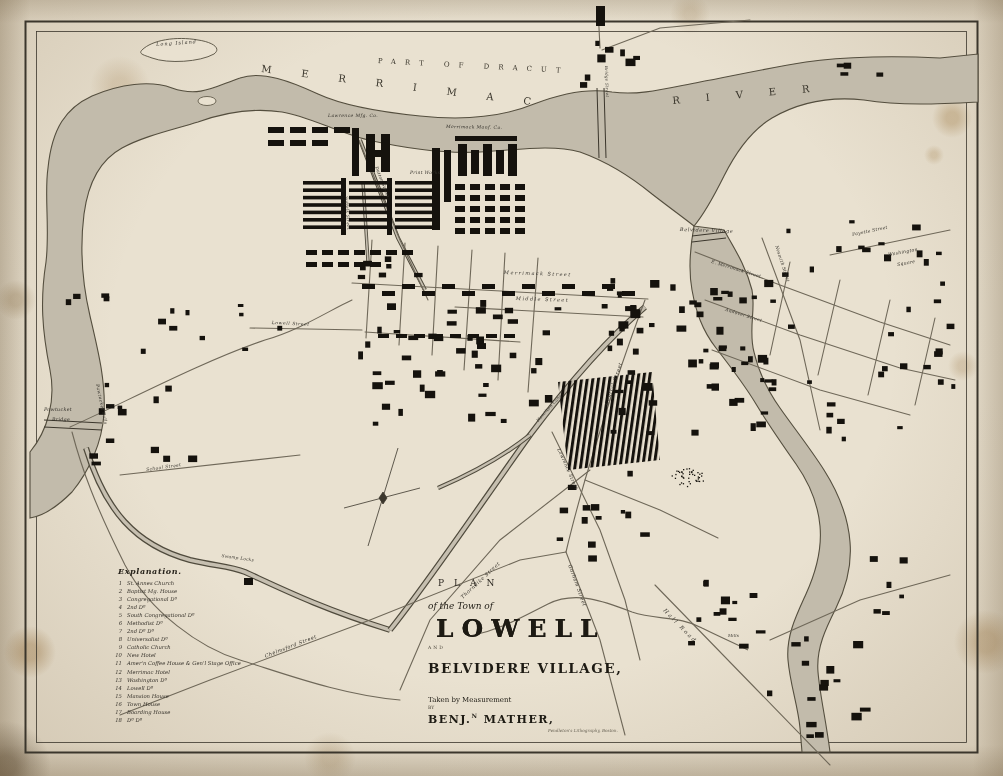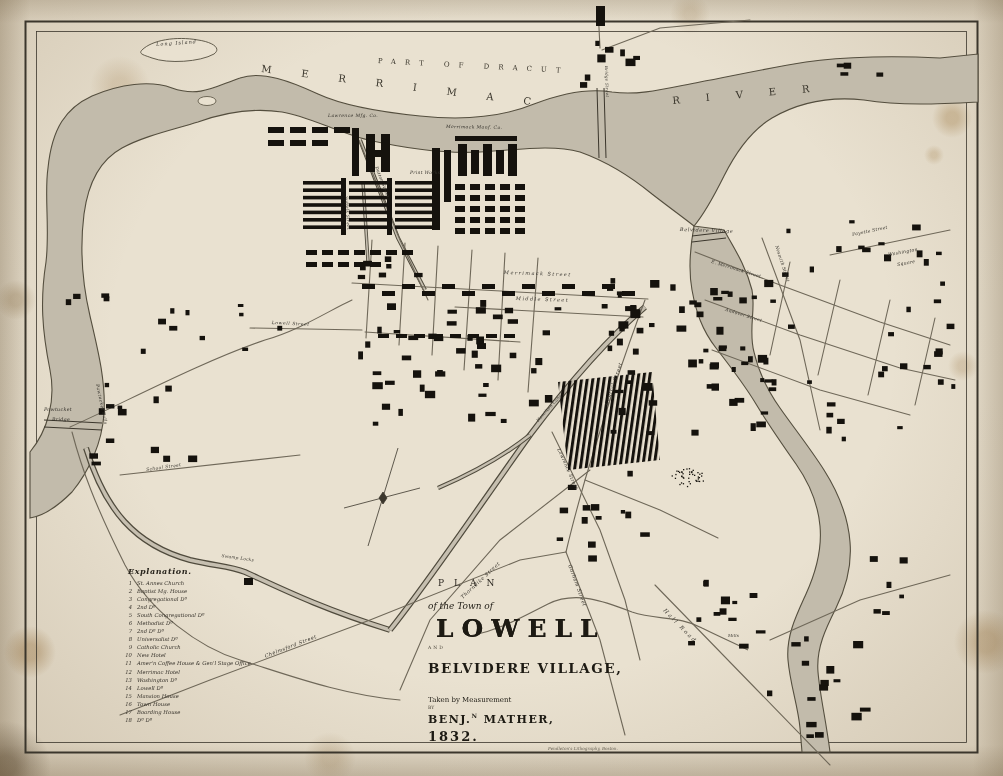--- a/index.html
+++ b/index.html
@@ -23,21 +23,21 @@
       linear-gradient(180deg, rgba(95,75,45,.20), rgba(95,75,45,0) 3%),
       linear-gradient(0deg, rgba(95,75,45,.26), rgba(95,75,45,0) 4%);
     font-family:"DejaVu Serif", serif; color:#2a261e;
   }
   svg.map{position:absolute;left:0;top:0;}
   
   .lbl{position:absolute;white-space:nowrap;transform-origin:0 0;color:#33302a;line-height:1;}
   .lbl.it{font-style:italic;}
   .lbl.caps{font-style:normal;font-variant:small-caps;color:#3a362c;}
   
-  .legend{position:absolute;left:122px;top:566px;width:185px;}
+  .legend{position:absolute;left:112px;top:566px;width:185px;}
   .legend-heading{font-size:8px;font-weight:bold;font-style:italic;letter-spacing:.6px;margin:0 0 3px 6px;color:#28241c;}
   .leg-row{display:flex;align-items:baseline;font-style:italic;font-size:5.3px;line-height:1.52;color:#35312a;}
   .leg-num{width:10px;text-align:right;flex:0 0 auto;}
   .leg-label{margin-left:5px;}
   
   .title-block{position:absolute;left:428px;top:578px;width:260px;text-align:left;color:#1d1a13;}
   .t-plan{font-size:9px;letter-spacing:10px;text-indent:10px;color:#2b2720;}
   .t-of{font-size:9px;font-style:italic;margin-top:13px;}
   .t-lowell{font-size:25px;font-weight:bold;letter-spacing:8px;text-indent:8px;margin-top:3px;text-shadow:0 0 .6px #1d1a13;}
   .t-and{font-size:4.5px;letter-spacing:2px;margin-top:2px;color:#4a453a;}
@@ -667,17 +667,16 @@
 
   <div class="title-block">
     <div class="t-plan">PLAN</div>
     <div class="t-of">of the Town of</div>
     <div class="t-lowell">LOWELL</div>
     <div class="t-and">AND</div>
     <div class="t-belv">BELVIDERE VILLAGE,</div>
     <div class="t-taken">Taken by Measurement</div>
     <div class="t-by">BY</div>
     <div class="t-author"><span>BENJ.</span><sup>N</sup><span> MATHER,</span></div>
-    <div class="t-year">1832.</div>
     <div class="t-imprint">Pendleton's Lithography, Boston.</div>
   </div>
 
 </div>
 
 </body></html>

